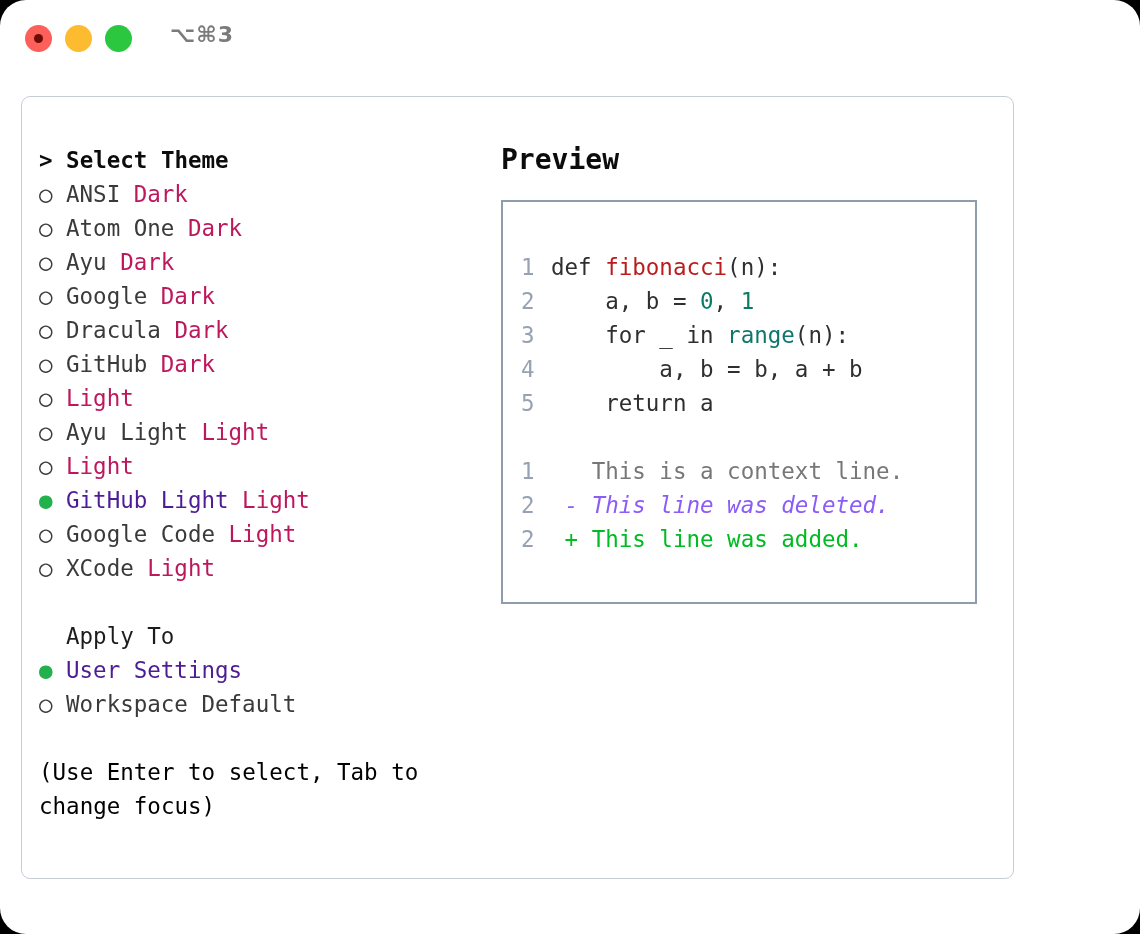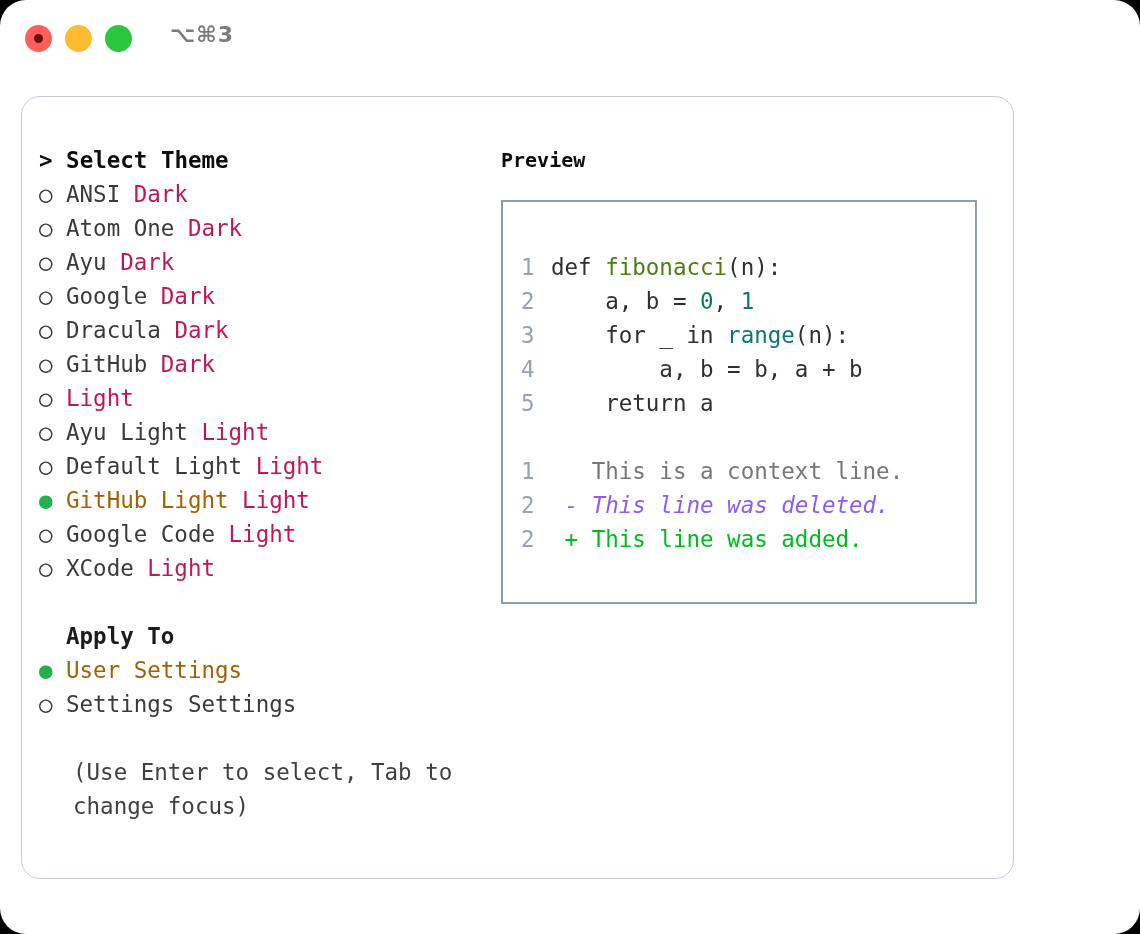--- a/index.html
+++ b/index.html
@@ -69,21 +69,21 @@
   }
 
   
   .panel {
     position: absolute;
     left: 21px;
     top: 96px;
     width: 993px;
     height: 783px;
     border: 1.5px solid #c6ccd6;
-    border-radius: 19px;
+    border-radius: 9px;
     box-sizing: border-box;
     background: #ffffff;
   }
 
   .columns {
     position: absolute;
     left: 0; top: 0;
     width: 100%;
     height: 100%;
   }
@@ -114,54 +114,52 @@
     white-space: pre;
   }
   .marker {
     display: inline-block;
     width: 27px;
     flex: 0 0 27px;
     color: #3a3a3a;
   }
   .marker.sel { color: #22b14c; }
   .row .label { color: #3a3a3a; }
-  .row.selected .label { color: #a16207; }
+  .row.selected .label { color: #4c1d95; }
   .row .suffix { color: #be185d; }
 
   .apply-title {
     font-family: "DejaVu Sans Mono", monospace;
     font-size: 22.5px;
     line-height: 34px;
     white-space: pre;
     color: #1c1c1c;
     padding-left: 27px;
-    font-weight: bold;
   }
 
   .spacer-line { height: 34px; }
 
   .hint {
     font-family: "DejaVu Sans Mono", monospace;
     font-size: 22.5px;
     line-height: 34px;
-    color: #404040;
+    color: #000000;
     width: 420px;
-    margin-left: 34px;
   }
 
   
   .right-col {
     position: absolute;
     left: 479px;
     top: 46px;
     width: 500px;
   }
   .preview-title {
     font-family: "DejaVu Sans Mono", monospace;
-    font-size: 20px;
+    font-size: 28px;
     font-weight: bold;
     color: #0c0c0c;
     line-height: 34px;
     white-space: pre;
   }
   .preview-box {
     margin-top: 23px;
     width: 476px;
     height: 404px;
     border: 2px solid #8e9cac;
@@ -177,21 +175,21 @@
     font-size: 22.5px;
     line-height: 34px;
     white-space: pre;
   }
   .code .ln {
     display: inline-block;
     width: 30px;
     color: #96a2b1;
   }
   .code .codetext { color: #2f2f2f; }
-  .tok-fn    { color: #4d7c0f; }
+  .tok-fn    { color: #b91c1c; }
   .tok-num   { color: #0b7a63; }
   .tok-call  { color: #0f766e; }
   .diff-ctx  { color: #777777; }
   .diff-del  { color: #8b5cf6; font-style: italic; }
   .diff-add  { color: #00bb22; }
   .blank-row { height: 34px; }
 </style>
 </head>
 <body>
 
@@ -215,30 +213,30 @@
         <div class="section-title">&gt; Select Theme</div>
         <div id="theme-list">
             <div class="row"><span class="marker">○</span><span class="label">ANSI </span><span class="suffix">Dark</span></div>
             <div class="row"><span class="marker">○</span><span class="label">Atom One </span><span class="suffix">Dark</span></div>
             <div class="row"><span class="marker">○</span><span class="label">Ayu </span><span class="suffix">Dark</span></div>
             <div class="row"><span class="marker">○</span><span class="label">Google </span><span class="suffix">Dark</span></div>
             <div class="row"><span class="marker">○</span><span class="label">Dracula </span><span class="suffix">Dark</span></div>
             <div class="row"><span class="marker">○</span><span class="label">GitHub </span><span class="suffix">Dark</span></div>
             <div class="row"><span class="marker">○</span><span class="suffix">Light</span></div>
             <div class="row"><span class="marker">○</span><span class="label">Ayu Light </span><span class="suffix">Light</span></div>
-            <div class="row"><span class="marker">○</span><span class="label">Default Light </span><span class="suffix">Light</span></div>
+            <div class="row"><span class="marker">○</span><span class="suffix">Light</span></div>
             <div class="row selected"><span class="marker sel">●</span><span class="label">GitHub Light </span><span class="suffix">Light</span></div>
             <div class="row"><span class="marker">○</span><span class="label">Google Code </span><span class="suffix">Light</span></div>
             <div class="row"><span class="marker">○</span><span class="label">XCode </span><span class="suffix">Light</span></div>
           </div>
         <div class="spacer-line"></div>
         <div class="apply-title">Apply To</div>
         <div id="apply-list">
             <div class="row selected"><span class="marker sel">●</span><span class="label">User Settings</span></div>
-            <div class="row"><span class="marker">○</span><span class="label">Settings Settings</span></div>
+            <div class="row"><span class="marker">○</span><span class="label">Workspace Default</span></div>
           </div>
         <div class="spacer-line"></div>
         <div class="hint">(Use Enter to select, Tab to change focus)</div>
       </div>
 
       <div class="right-col">
         <div class="preview-title">Preview</div>
         <div class="preview-box">
           <div class="code" id="code-block"><div><span class="ln">1</span><span class="codetext">def </span><span class="tok-fn">fibonacci</span><span class="codetext">(n):</span></div><div><span class="ln">2</span><span class="codetext">    a, b = </span><span class="tok-num">0</span><span class="codetext">, </span><span class="tok-num">1</span></div><div><span class="ln">3</span><span class="codetext">    for _ in </span><span class="tok-call">range</span><span class="codetext">(n):</span></div><div><span class="ln">4</span><span class="codetext">        a, b = b, a + b</span></div><div><span class="ln">5</span><span class="codetext">    return a</span></div><div class="blank-row"></div><div><span class="ln">1</span><span class="diff-ctx">   This is a context line.</span></div><div><span class="ln">2</span><span class="diff-del"> - This line was deleted.</span></div><div><span class="ln">2</span><span class="diff-add"> + This line was added.</span></div></div>
         </div>

